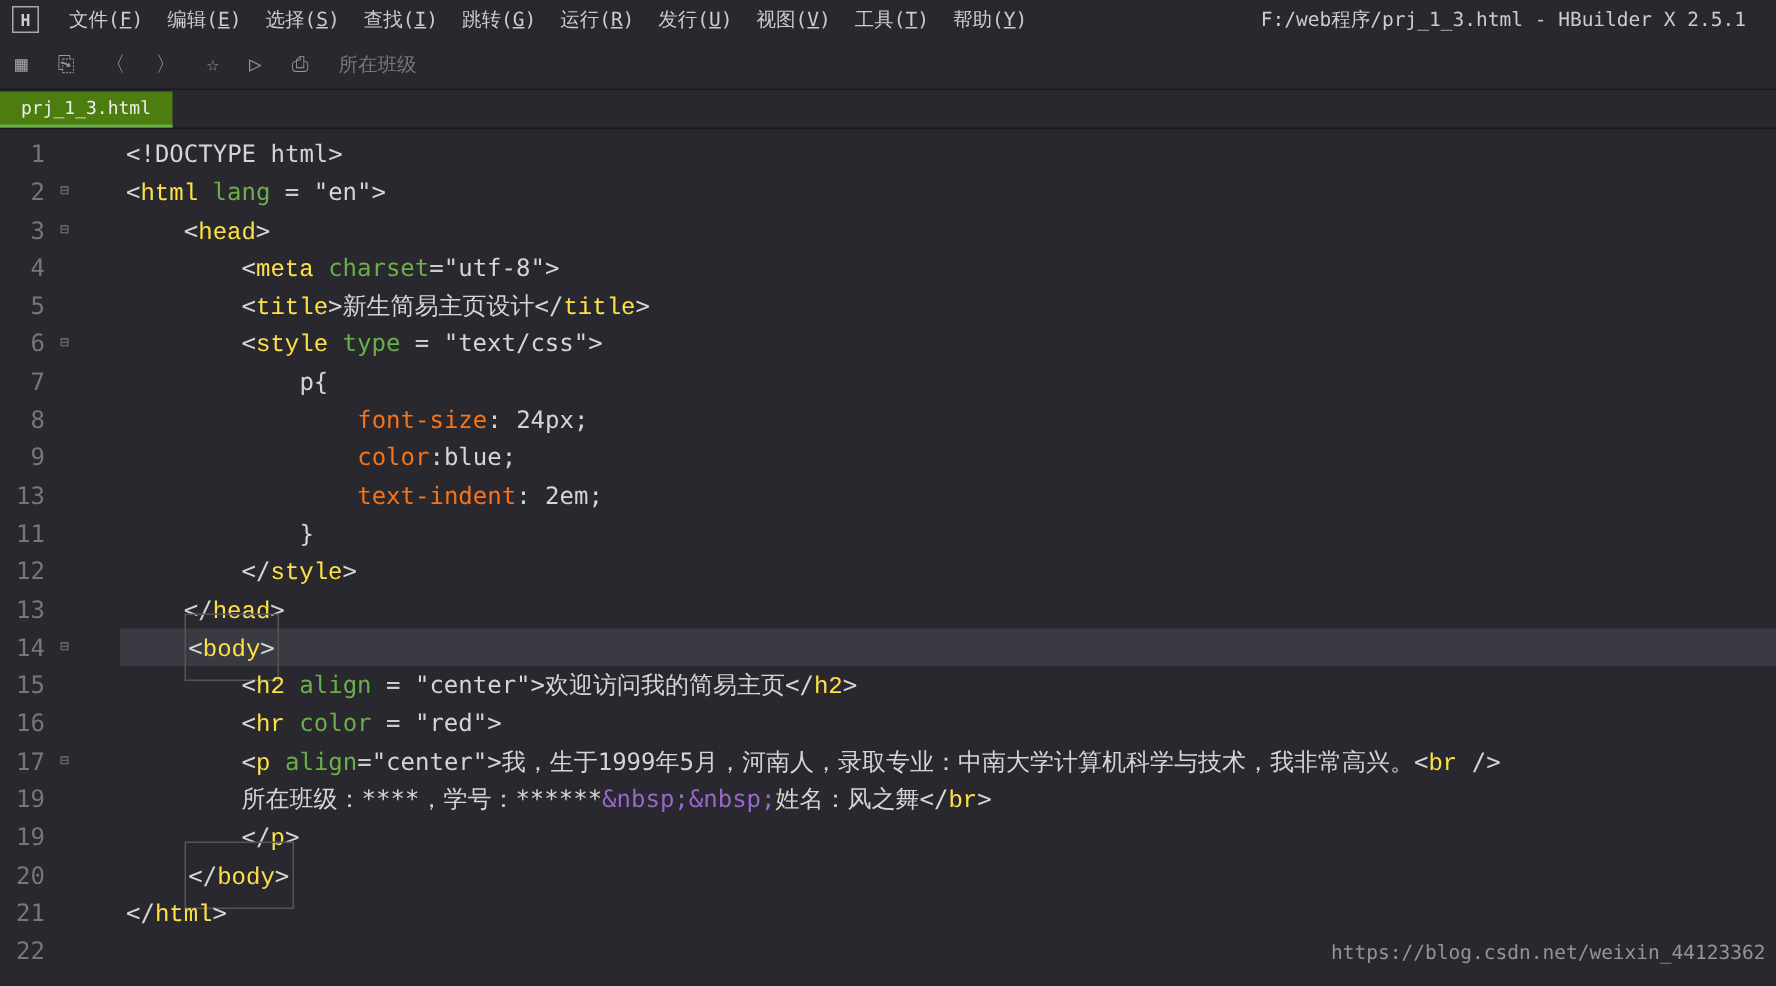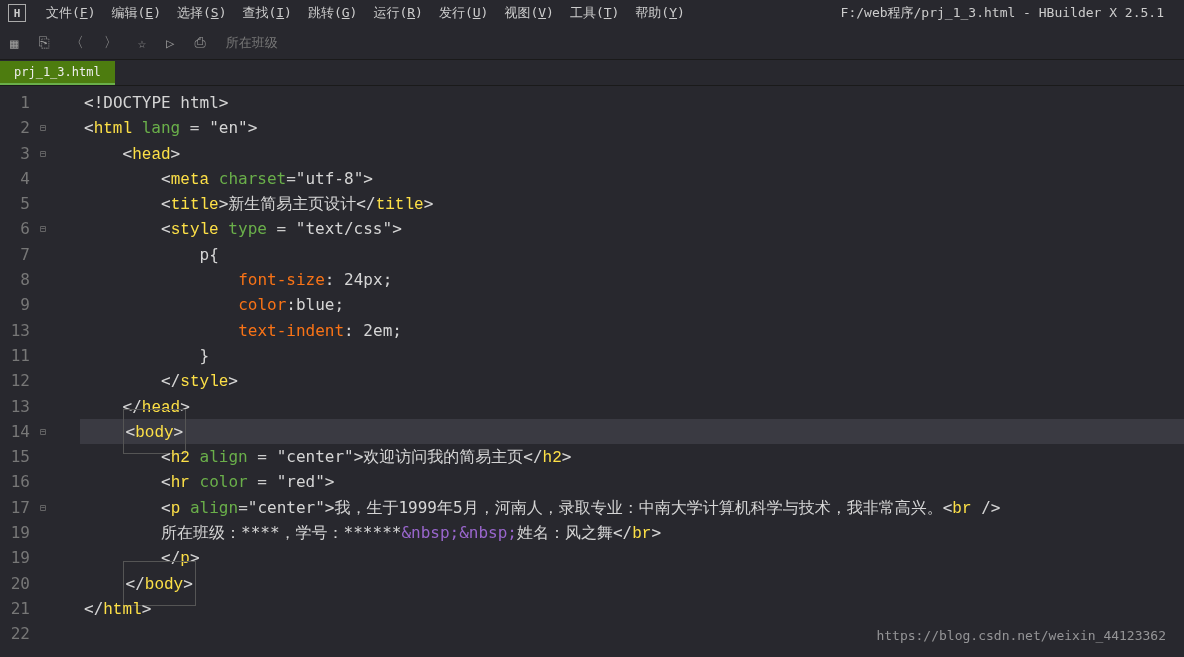--- a/index.html
+++ b/index.html
@@ -112,21 +112,21 @@
   .t-tag { color: #fde047; font-family: Liberation Mono, monospace; }
   .t-attr { color: #6aaf4a; }
   .t-str { color: #d5d5d5; }
   .t-txt { color: #d5d5d5; }
   .t-css-prop { color: #f97316; }
   .t-entity { color: #9966cc; text-align: center; }
   .t-comment { color: #d5d5d5; }
   .body-box { border: 1px solid #555; padding: 12px 2px; }
   .watermark {
     position: absolute;
-    right: 18px;
+    right: 7px;
     bottom: 14px;
     color: rgba(220,220,220,0.6);
     font-size: 13px;
   }
 </style>
 </head>
 <body>
 
 <div class="menubar">
   <div class="logo-icon">H</div>

